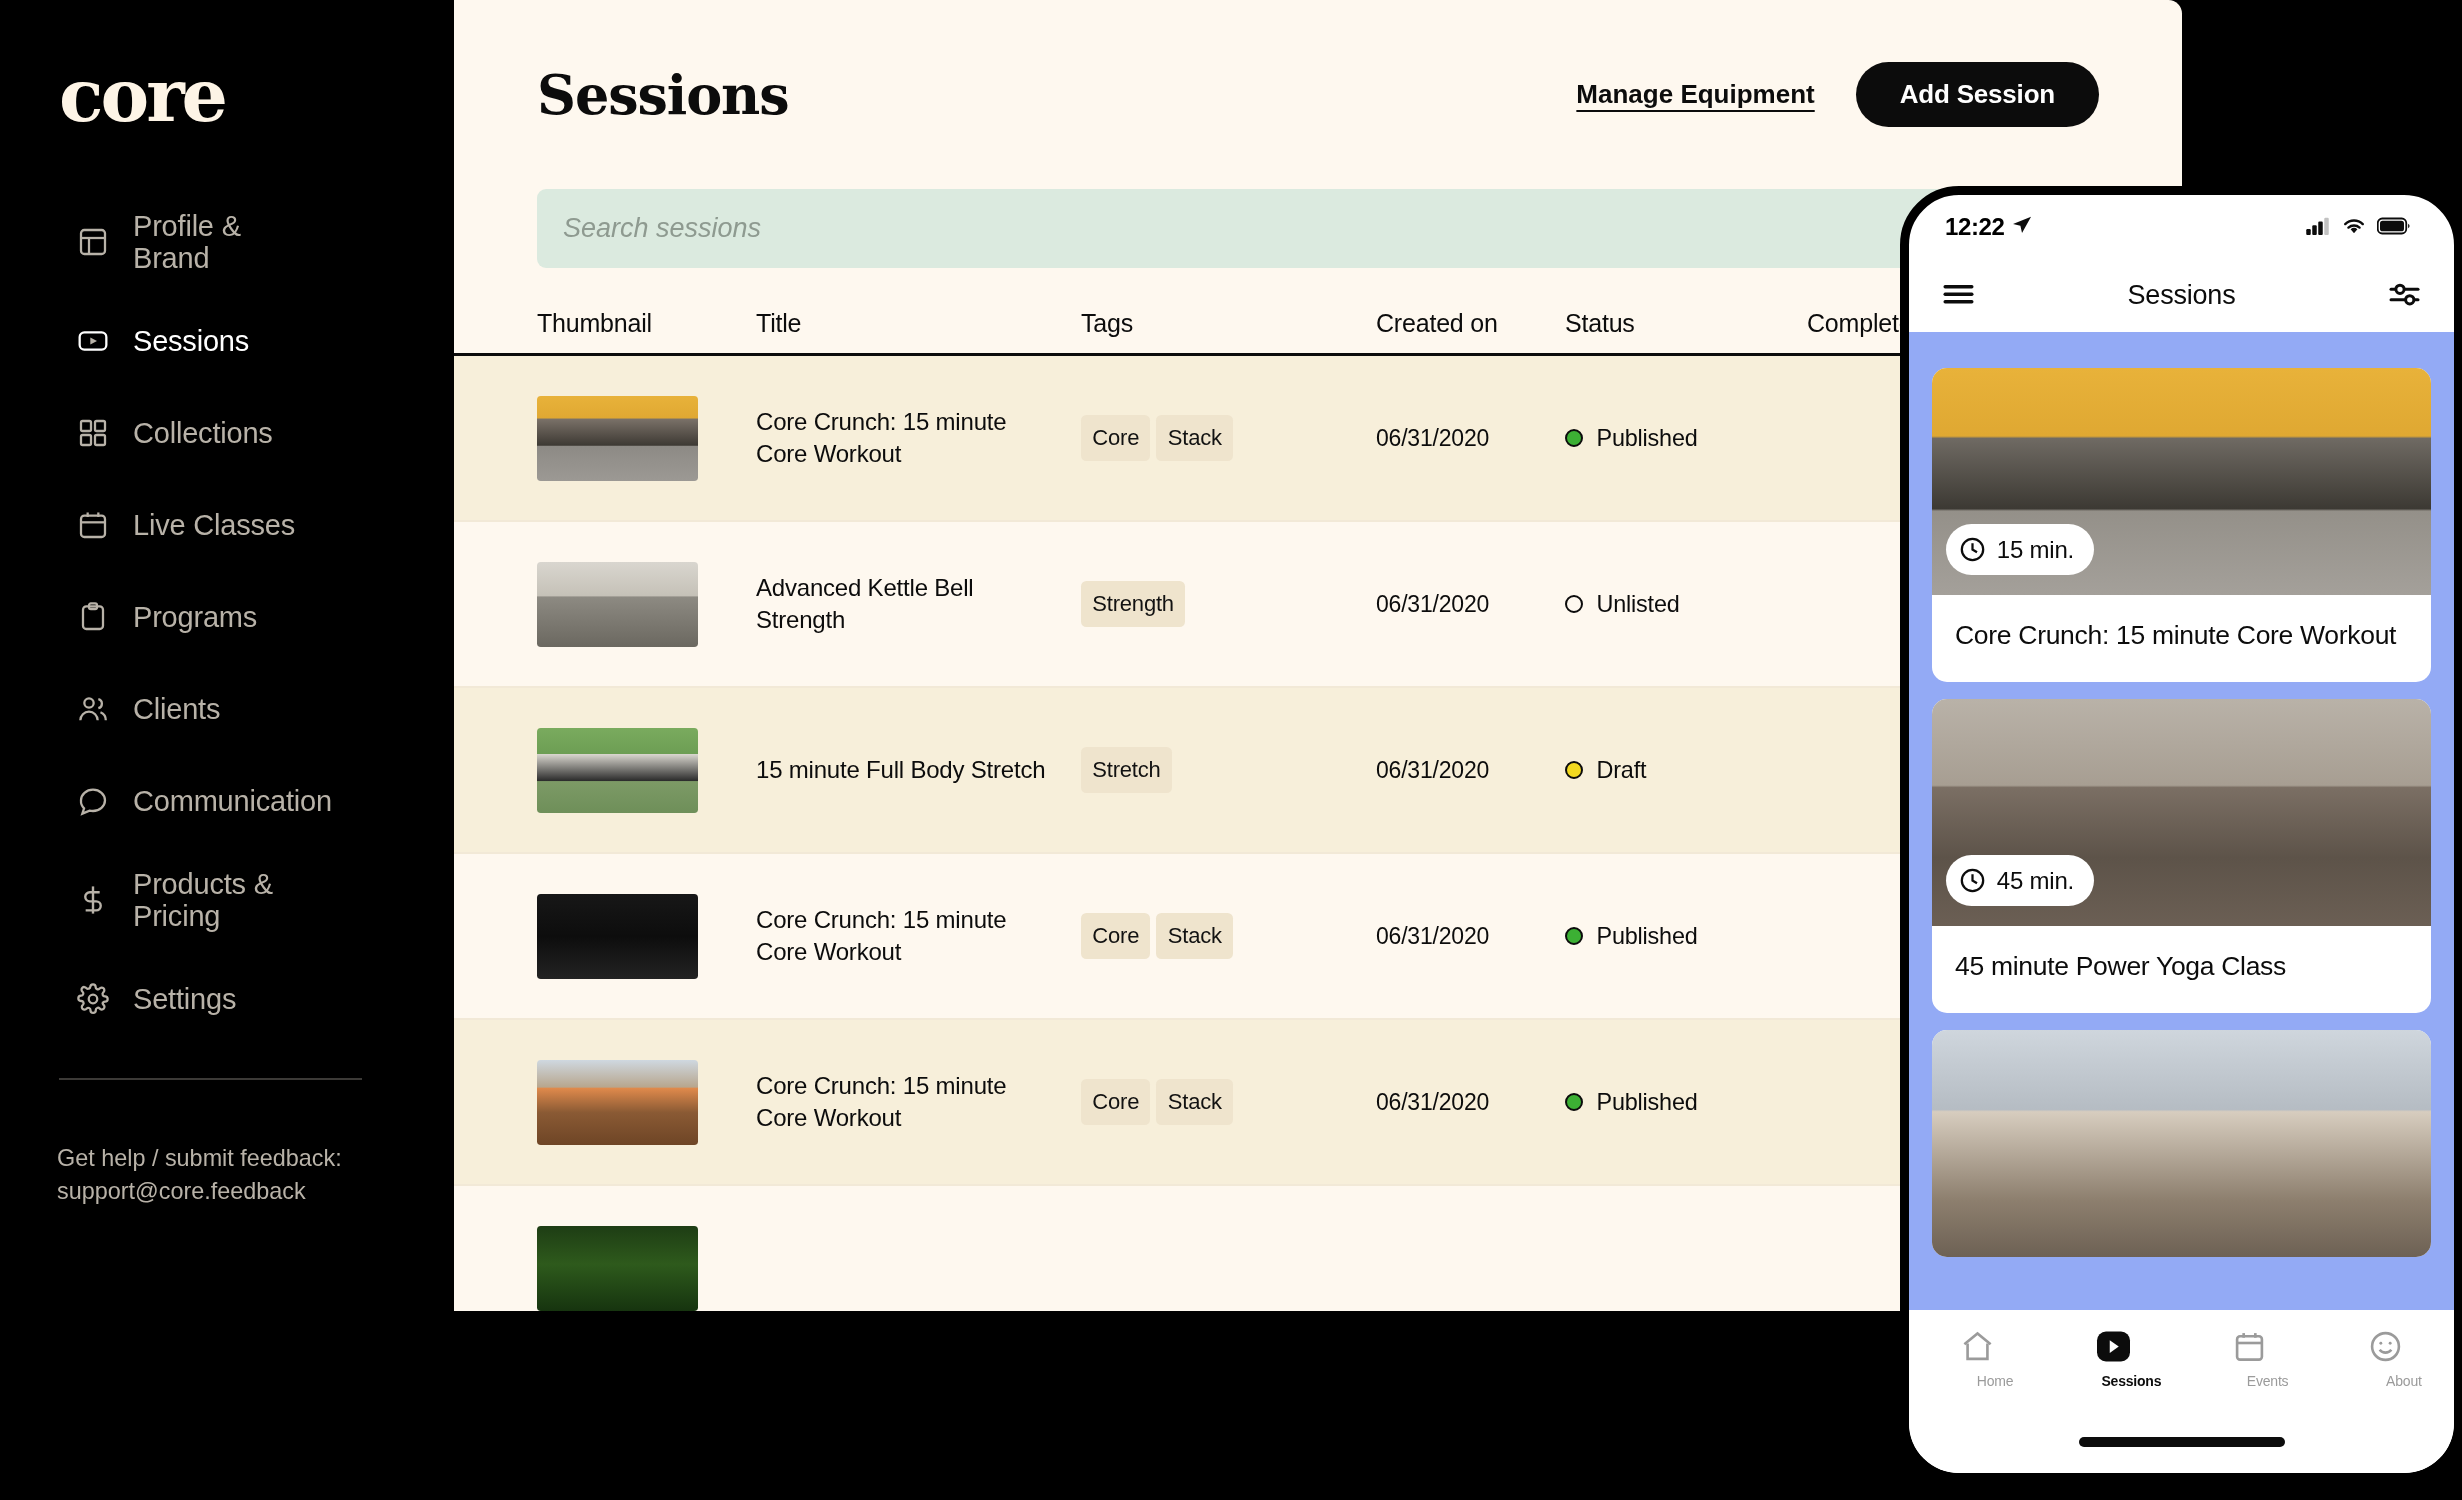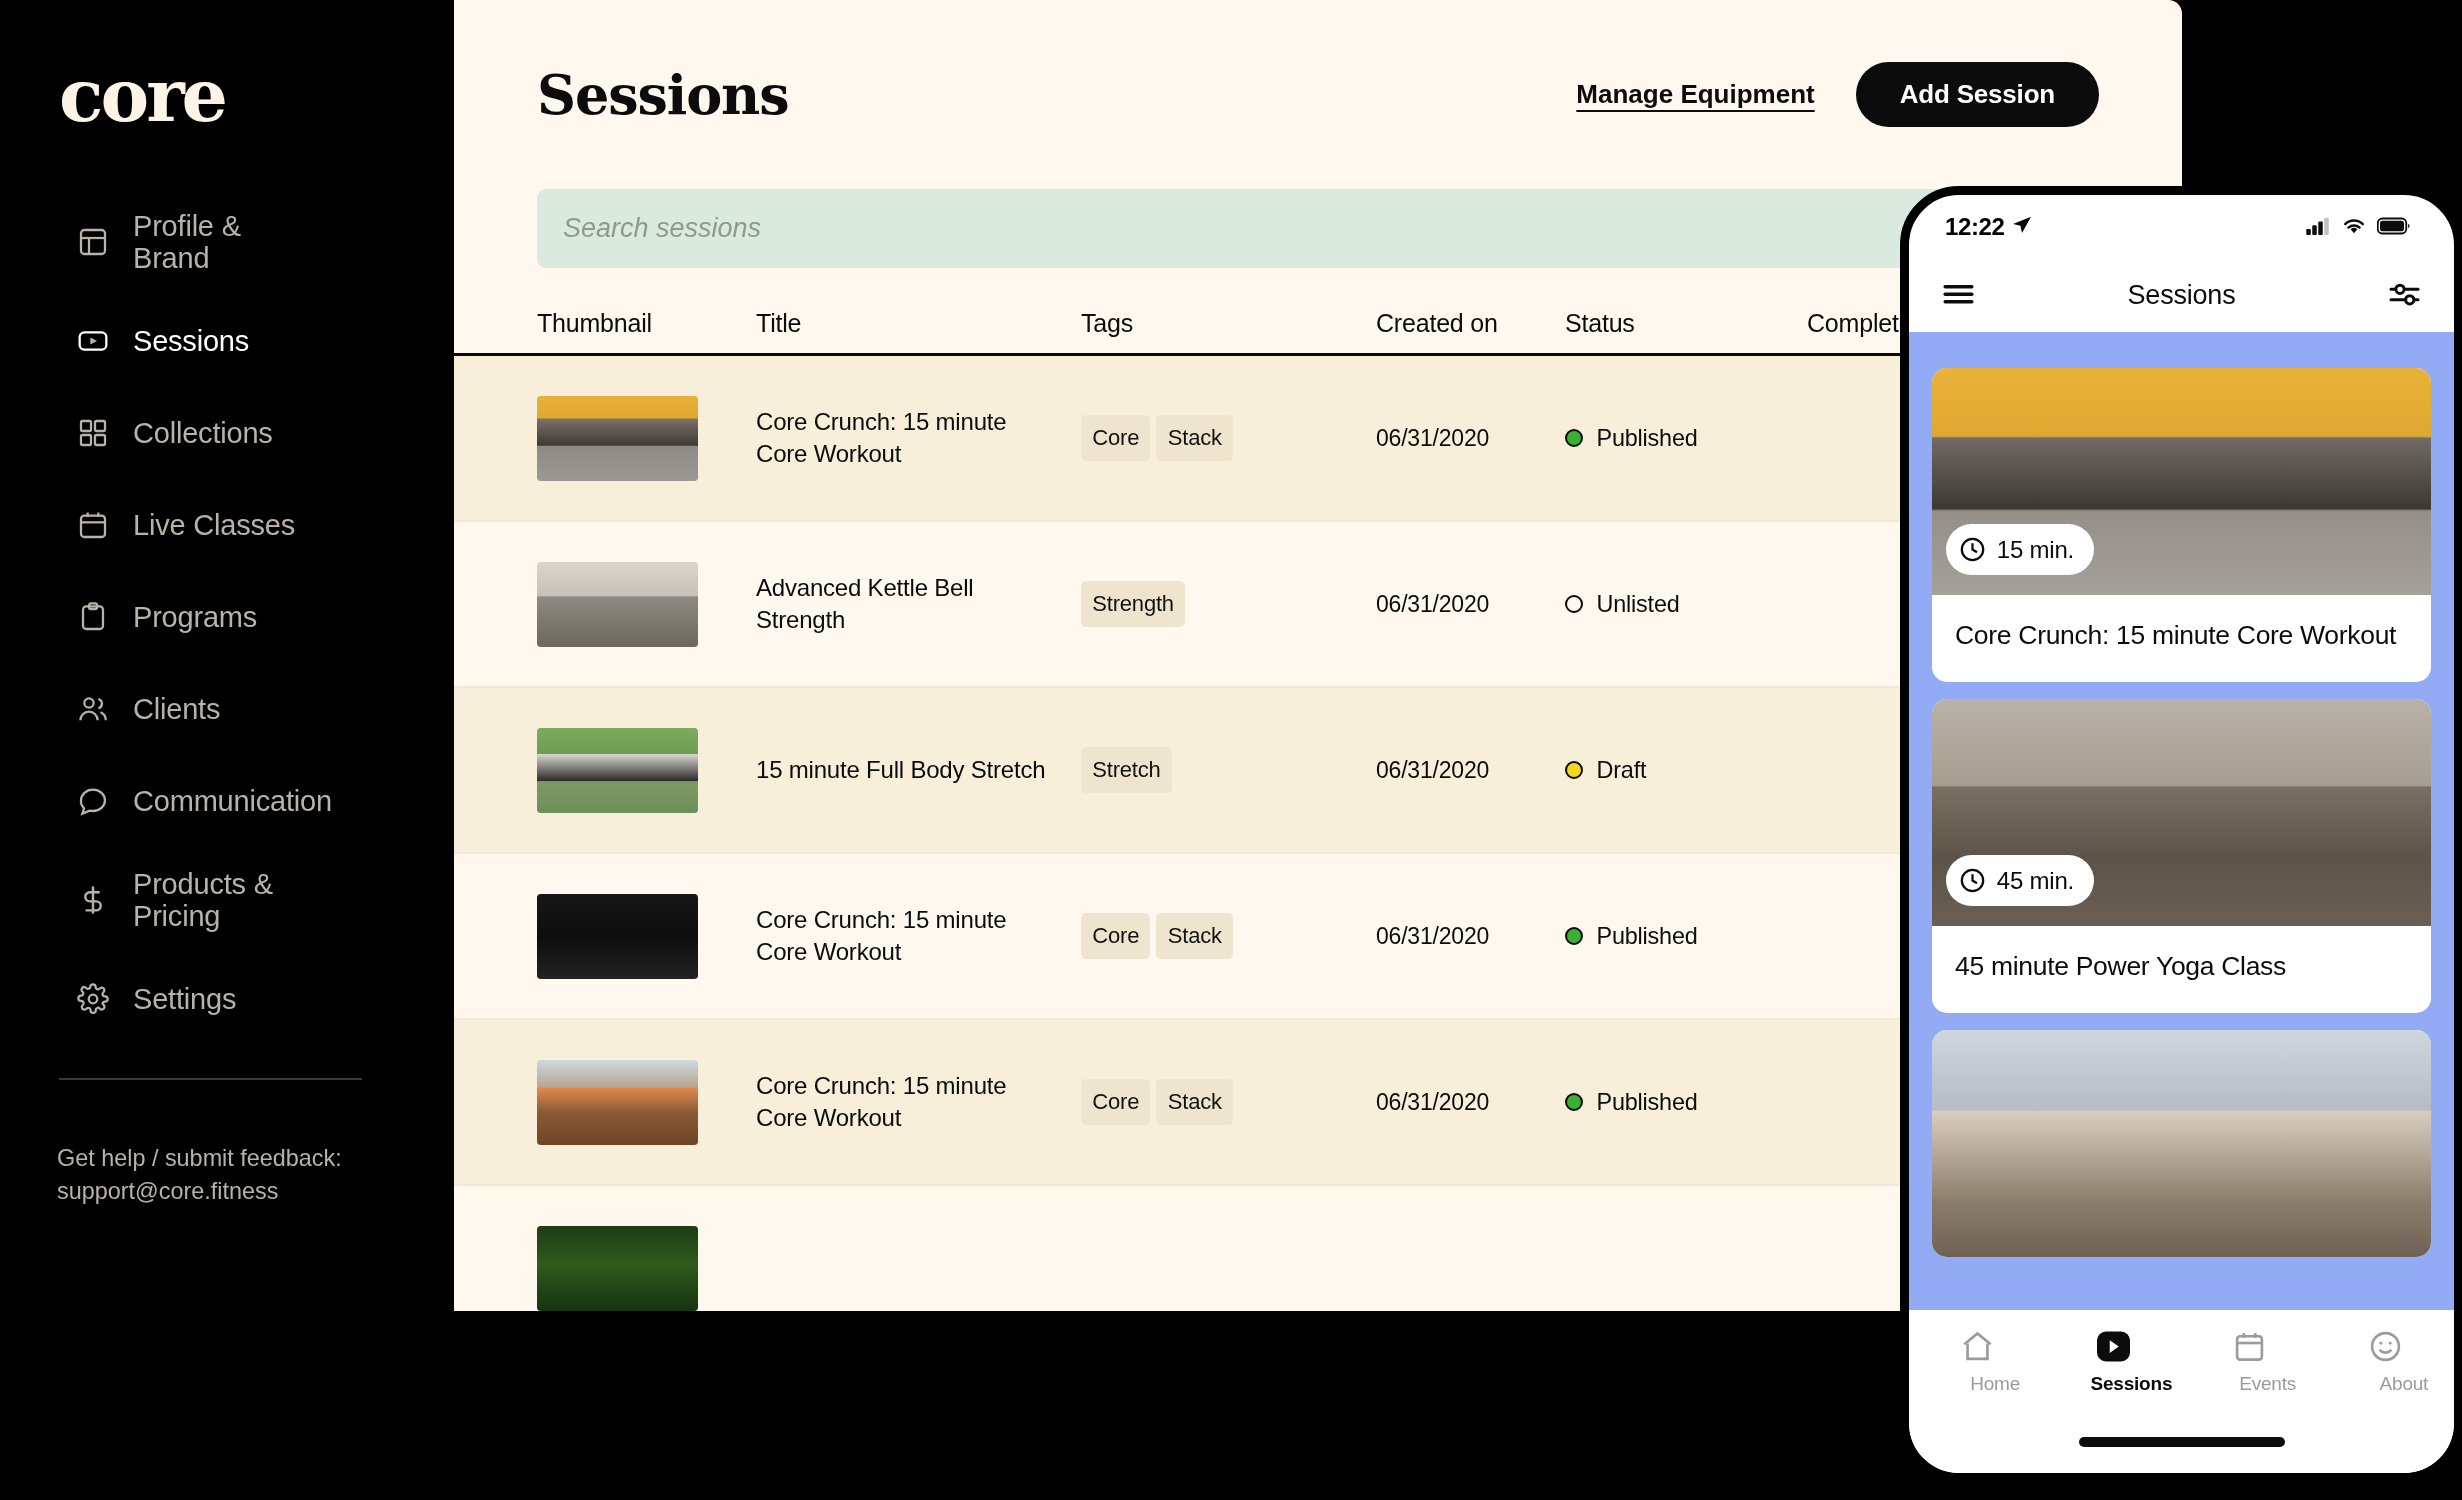--- a/index.html
+++ b/index.html
@@ -201,21 +201,21 @@
   }
   #phone-tabbar {
     position: absolute; left: 0; bottom: 0; width: 545px; height: 163px;
     background: #ffffff; display: flex; align-items: flex-start;
     padding-top: 18px; border-radius: 0 0 48px 48px;
   }
   .phone-tab {
     flex: 1; display: flex; flex-direction: column; align-items: center; gap: 9px;
     cursor: pointer;
   }
-  .phone-tab .tab-label { font-size: 19px; color: #9b9b9b; letter-spacing: -0.2px; margin-left: 36px; }
+  .phone-tab .tab-label { font-size: 14px; color: #9b9b9b; letter-spacing: -0.2px; margin-left: 36px; }
   .phone-tab.active .tab-label { color: #0c0c0c; font-weight: 700; }
   .tab-ico { height: 36px; display: flex; align-items: center; }
   #home-indicator {
     position: absolute; left: 50%; transform: translateX(-50%); bottom: 26px;
     width: 206px; height: 9.8px; background: #0c0c0c; border-radius: 6px;
   }
   .pi0 { background: linear-gradient(to bottom,#e8b23a 0%,#dfa832 30%,#6f6a63 31%,#3c3933 62%,#949089 63%,#a4a09a 100%); }
   .pi1 { background: linear-gradient(to bottom,#b9b2a8 0%,#a79e92 38%,#7b6f64 39%,#5d5349 70%,#6b5f54 100%); }
   .pi2 { background: linear-gradient(to bottom,#cfd6dd 0%,#b5bcc3 35%,#d7cdbf 36%,#8d7f6e 75%,#6d6154 100%); }
 </style>
@@ -307,21 +307,21 @@
         <span class="nav-ico">
           <svg viewBox="0 0 24 24" fill="none" stroke="#b8b2a8" stroke-width="1.7">
             <circle cx="12" cy="12" r="3.2"></circle>
             <path d="M19.4 14.4a1.6 1.6 0 0 0 .3 1.8l.1.1a2 2 0 1 1-2.8 2.8l-.1-.1a1.6 1.6 0 0 0-1.8-.3 1.6 1.6 0 0 0-1 1.5v.2a2 2 0 1 1-4 0v-.1a1.6 1.6 0 0 0-1-1.5 1.6 1.6 0 0 0-1.8.3l-.1.1a2 2 0 1 1-2.8-2.8l.1-.1a1.6 1.6 0 0 0 .3-1.8 1.6 1.6 0 0 0-1.5-1H3a2 2 0 1 1 0-4h.1a1.6 1.6 0 0 0 1.5-1 1.6 1.6 0 0 0-.3-1.8l-.1-.1a2 2 0 1 1 2.8-2.8l.1.1a1.6 1.6 0 0 0 1.8.3h.1a1.6 1.6 0 0 0 1-1.5V3a2 2 0 1 1 4 0v.1a1.6 1.6 0 0 0 1 1.5 1.6 1.6 0 0 0 1.8-.3l.1-.1a2 2 0 1 1 2.8 2.8l-.1.1a1.6 1.6 0 0 0-.3 1.8v.1a1.6 1.6 0 0 0 1.5 1H21a2 2 0 1 1 0 4h-.1a1.6 1.6 0 0 0-1.5 1z"></path>
           </svg>
         </span>
         <span class="nav-label">Settings</span>
       </div>
     </nav>
   <div id="sidebar-divider"></div>
-  <div id="sidebar-help">Get help / submit feedback: support@core.fitness</div>
+  <div id="sidebar-help">Get help / submit feedback: support@core.feedback</div>
 </div>
 
 <div id="main-panel">
 
   <div id="main-header">
     <div id="page-title">Sessions</div>
     <div id="header-actions">
       <a id="manage-equipment-link">Manage Equipment</a>
       <button id="add-session-button">Add Session</button>
     </div>

